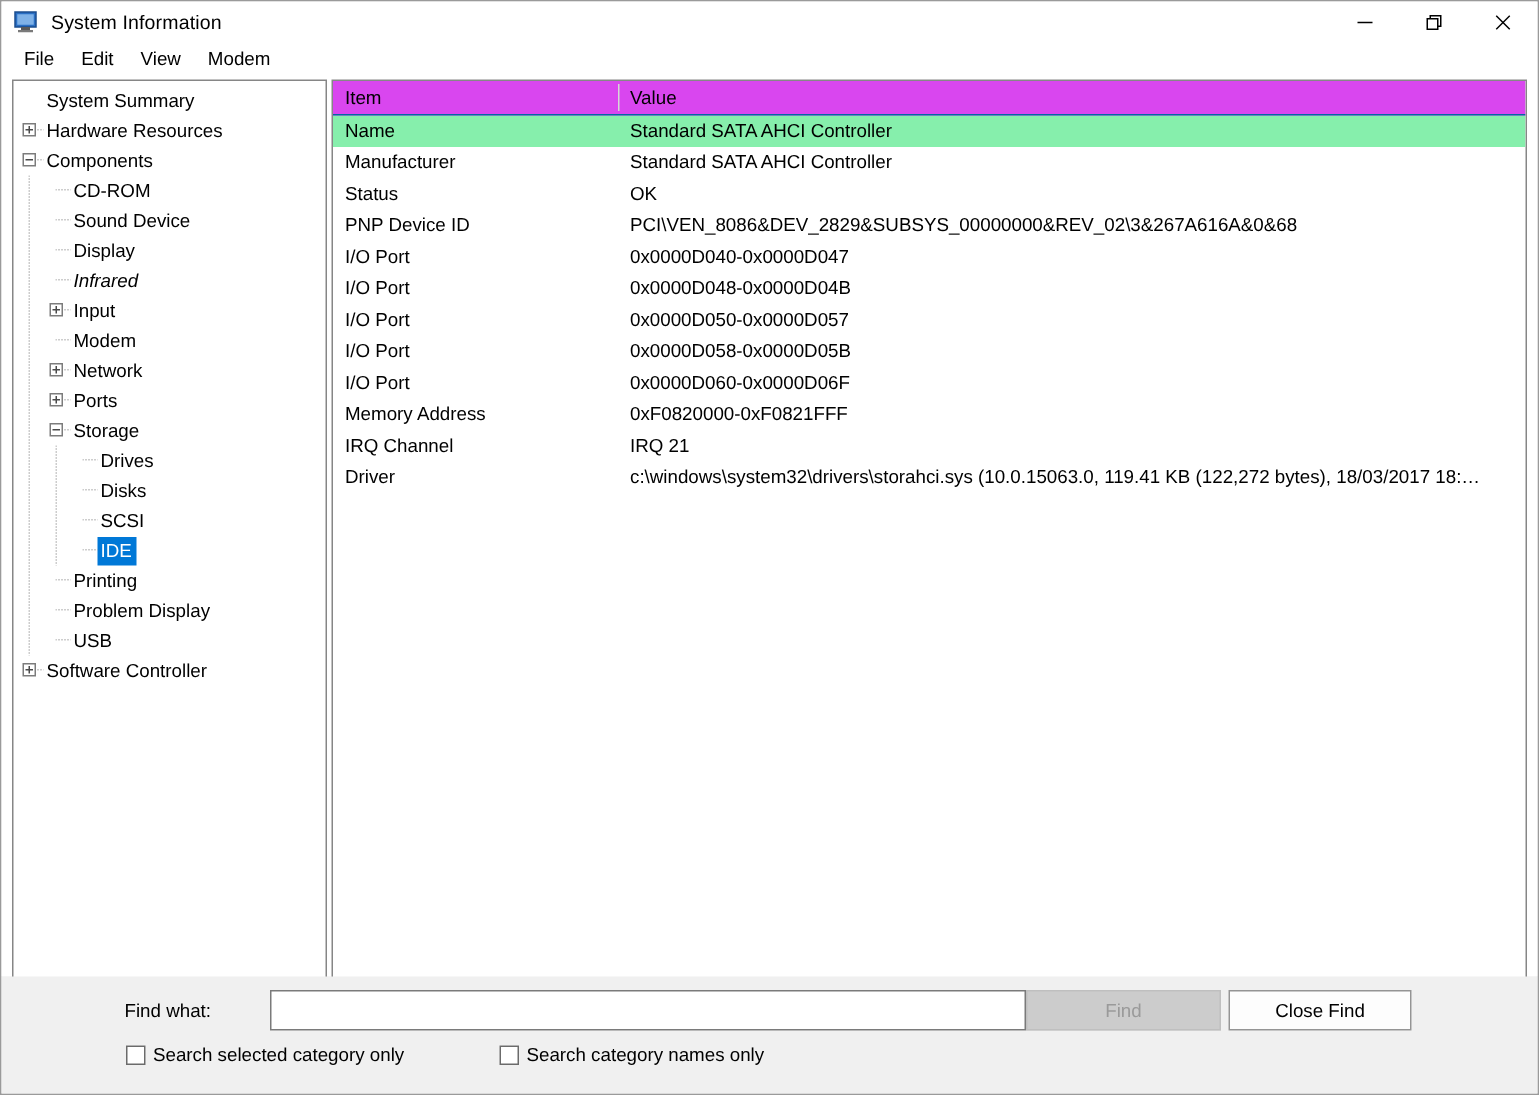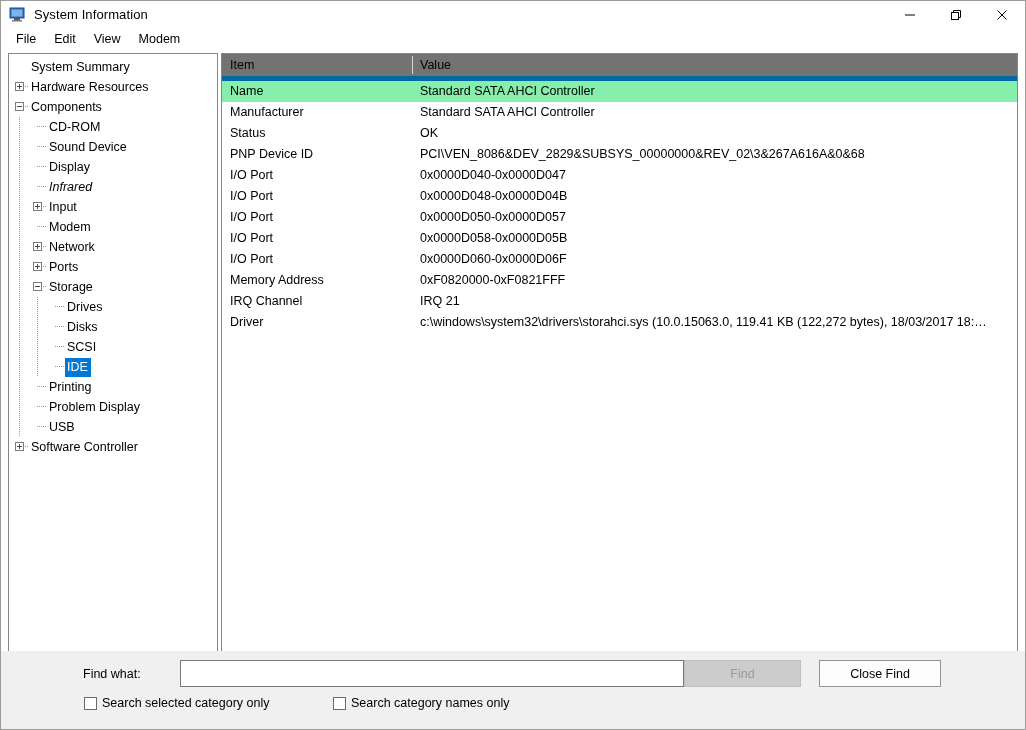--- a/index.html
+++ b/index.html
@@ -180,22 +180,22 @@
     right: 7px;
     height: 617px;
     background: #ffffff;
     border: 1px solid #868686;
     box-sizing: border-box;
     overflow: hidden;
   }
   #list-header {
     display: flex;
     height: 22px;
-    background: #737373;
-    border-bottom: 5px solid #0369a1;
+    background: #d946ef;
+    border-bottom: 1px solid #0369a1;
     position: relative;
   }
   .col-head {
     font-size: 12.5px;
     line-height: 22px;
     padding-left: 8px;
     box-sizing: border-box;
     color: #000000;
     cursor: default;
     position: relative;
@@ -267,21 +267,21 @@
     font-family: "Liberation Sans", sans-serif;
     font-size: 12.5px;
     border: 1px solid #adadad;
     background: #e1e1e1;
     color: #000000;
     cursor: default;
     padding: 0;
   }
   #find-button {
     left: 683px;
-    width: 117px;
+    width: 130px;
     background: #cccccc;
     border: 1px solid #bfbfbf;
     color: #9a9a9a;
   }
   #close-find-button {
     left: 818px;
     width: 122px;
     background: #fdfdfd;
     border: 1px solid #949494;
     color: #000000;

